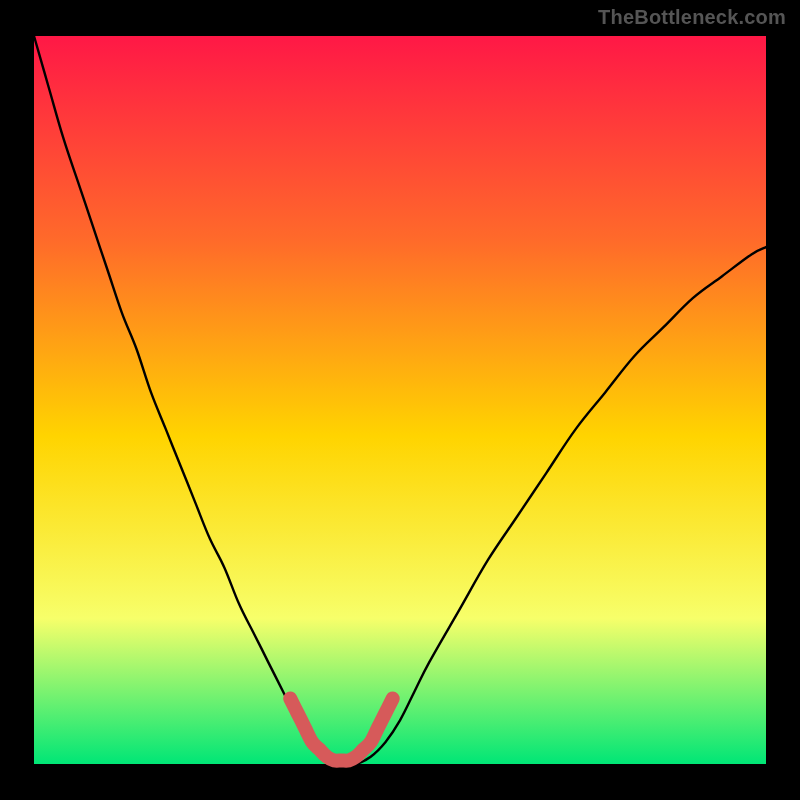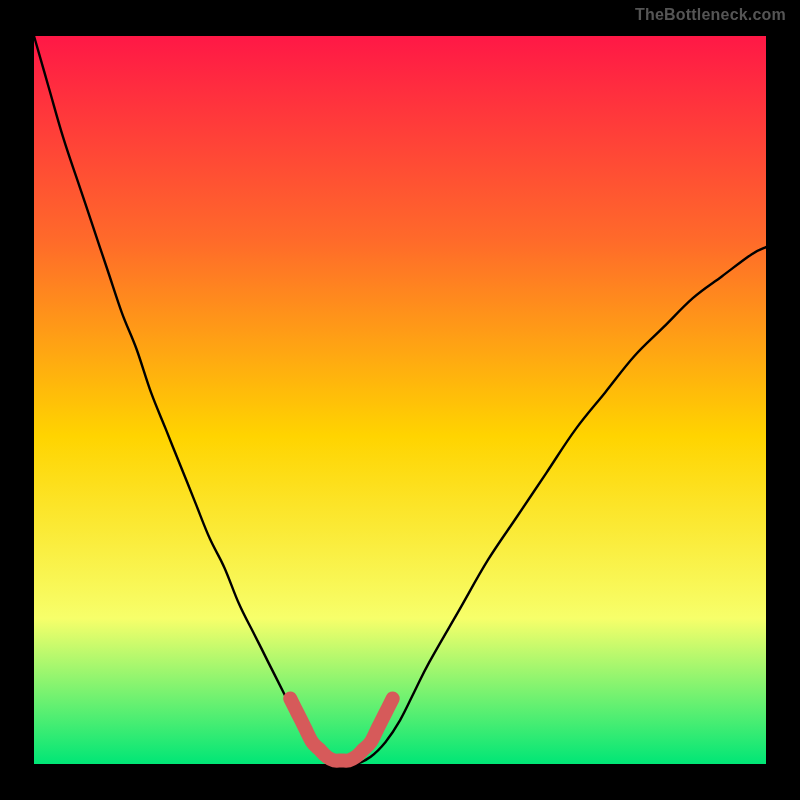--- a/index.html
+++ b/index.html
@@ -15,21 +15,21 @@
     width: 800px;
     height: 800px;
     background: #000;
   }
   .watermark {
     position: absolute;
     top: 6px;
     right: 14px;
     color: #555;
     font-family: Arial, Helvetica, sans-serif;
-    font-size: 16px;
+    font-size: 20px;
     font-weight: 600;
     letter-spacing: 0.2px;
     z-index: 10;
     user-select: none;
   }
   svg {
     position: absolute;
     left: 0;
     top: 0;
     width: 800px;

